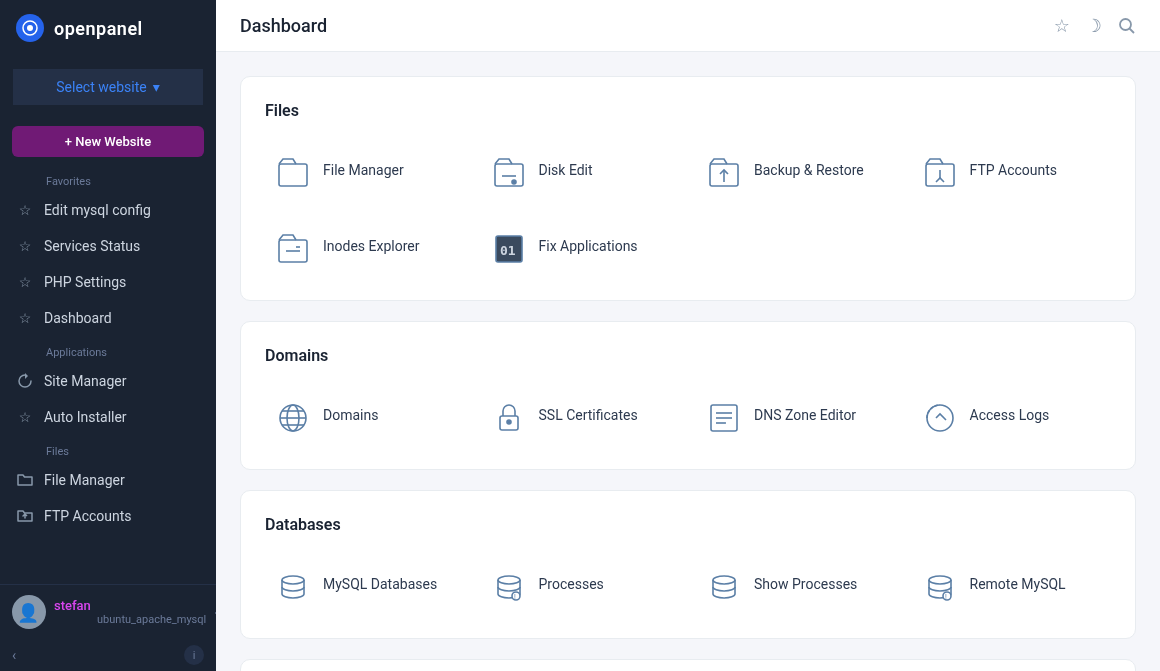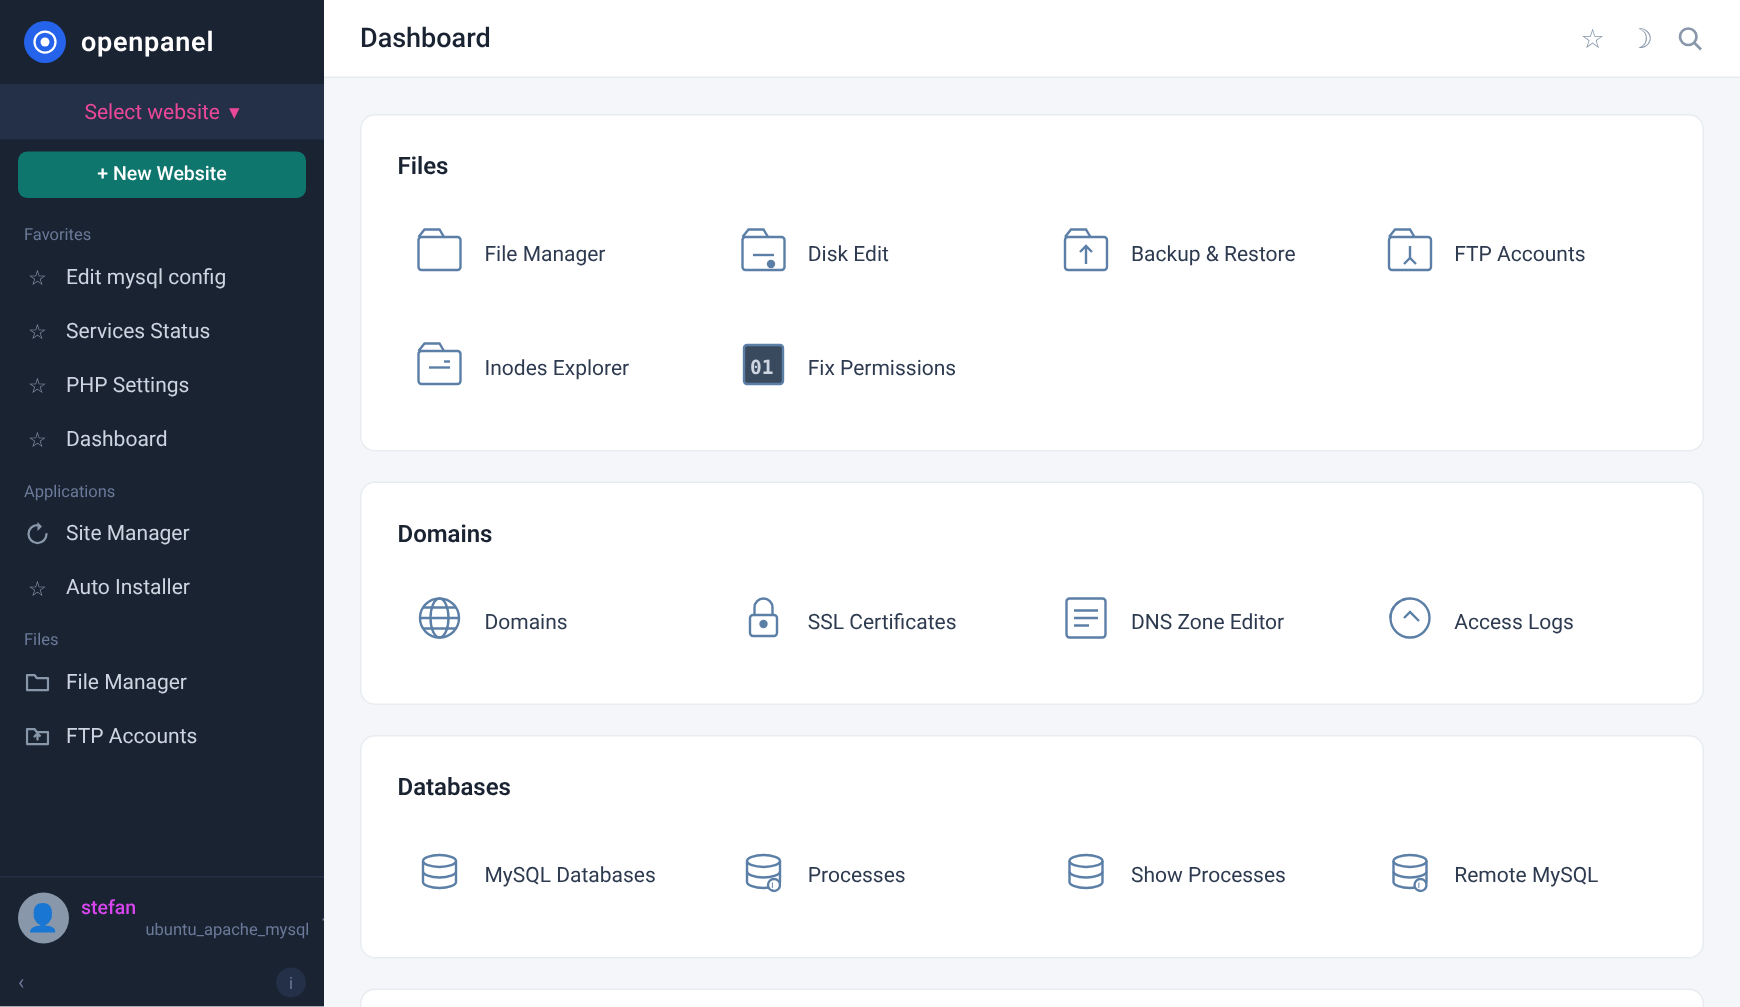--- a/index.html
+++ b/index.html
@@ -37,47 +37,48 @@
       font-size: 14px;
     }
     .logo-text {
       color: white;
       font-size: 18px;
       font-weight: 600;
       letter-spacing: 0.5px;
     }
     .select-website {
       background: #243047;
-      margin: 0;
+      margin: 13px;
       padding: 10px 16px;
       display: flex;
       align-items: center;
       justify-content: center;
       gap: 6px;
       cursor: pointer;
-      color: #ec4899;
+      color: #3b82f6;
       font-size: 14px;
     }
     .new-website-btn {
-      background: #0f766e;
+      background: #701a75;
       color: white;
       padding: 8px 16px;
       margin: 8px 12px;
       border-radius: 6px;
       text-align: center;
       cursor: pointer;
       font-size: 13px;
       font-weight: 500;
     }
     .sidebar-section-label {
       font-size: 11px;
       color: #6b7a99;
       padding: 10px 16px 4px;
       text-transform: none;
       letter-spacing: 0;
+      margin-left: 30px;
     }
     .sidebar-item {
       display: flex;
       align-items: center;
       gap: 10px;
       padding: 9px 16px;
       cursor: pointer;
       color: #cdd5e0;
       font-size: 14px;
       transition: background 0.15s;
@@ -162,21 +163,21 @@
       gap: 10px;
       padding: 10px 8px;
       cursor: pointer;
       border-radius: 6px;
       transition: background 0.15s;
     }
     .icon-box {
       width: 40px;
       height: 40px;
       display: flex;
-      align-items: flex-start;
+      align-items: flex-end;
       justify-content: center;
       flex-shrink: 0;
       color: #0369a1;
     }
     .icon-label { font-size: 14px; color: #2d3a4f; }
 
     svg { display: block; }
   </style>
 </head>
 <body>
@@ -348,21 +349,21 @@
           <span class="icon-label">Inodes Explorer</span>
         </div>
 
         <div class="icon-item">
           <div class="icon-box">
             <svg width="34" height="34" viewBox="0 0 34 34" fill="none" stroke="#5b7fa6" stroke-width="1.6">
               <rect x="4" y="4" width="26" height="26" rx="2" fill="#3a4a5e"></rect>
               <text x="8" y="23" fill="#cdd5e0" font-size="13" font-weight="bold" font-family="monospace" stroke="none">01</text>
             </svg>
           </div>
-          <span class="icon-label">Fix Permissions</span>
+          <span class="icon-label">Fix Applications</span>
         </div>
 
       </div>
     </div>
 
     <div class="section">
       <div class="section-title">Domains</div>
       <div class="icon-grid">
 
         <div class="icon-item">

